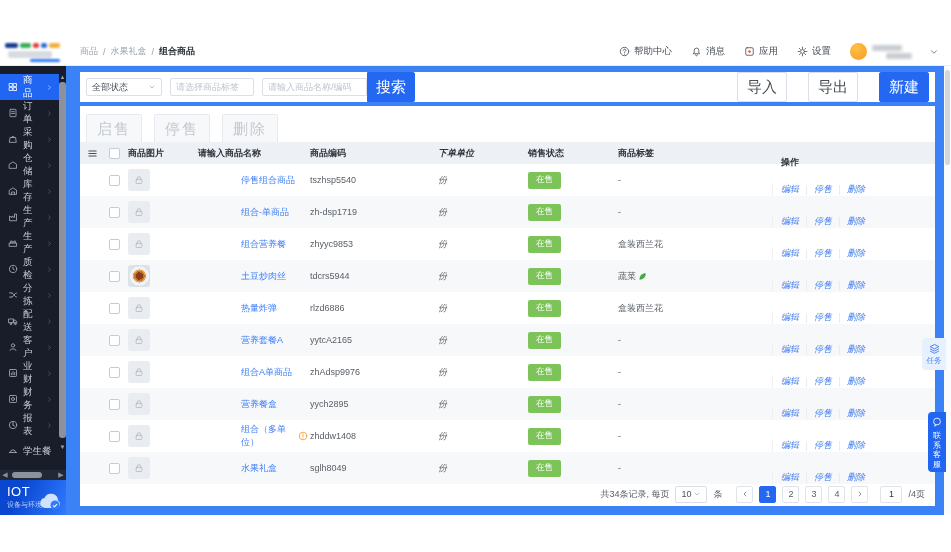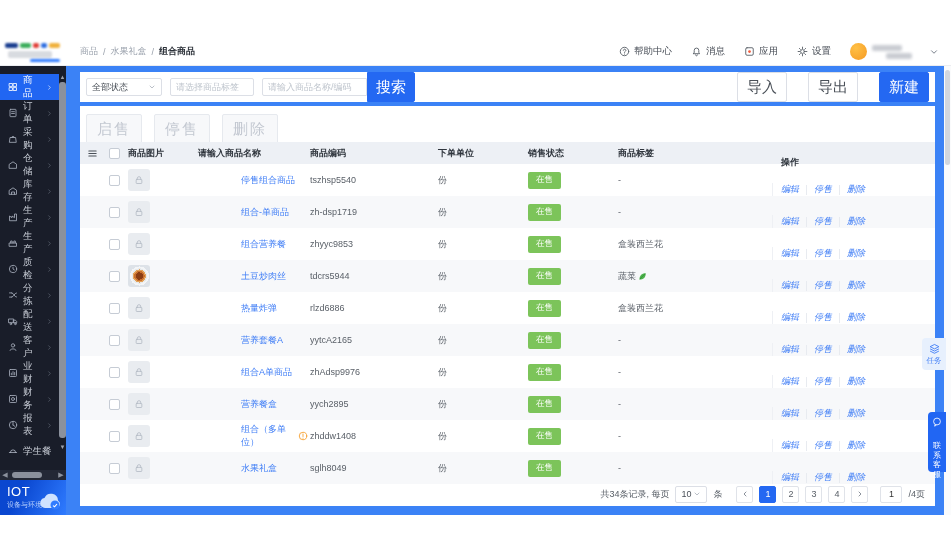--- a/index.html
+++ b/index.html
@@ -69,21 +69,21 @@
   .tbl { position:absolute; top:36px; left:0; right:0; }
   .thead, .trow { display:flex; align-items:center; }
   .thead { height:22px; background:#edf0f5; font-size:9px; font-weight:bold; color:#2f353d; }
   .trow { height:32px; font-size:9px; color:#5a6068; }
   .trow:nth-child(even) { background:#f7f8fa; }
   .c0 { width:24px; display:flex; justify-content:center; }
   .c1 { width:20px; display:flex; justify-content:center; }
   .c2 { width:72px; padding-left:4px; }
   .c3 { width:112px; padding-left:2px; }
   .c4 { width:128px; padding-left:2px; }
-  .c5 { width:90px; padding-left:2px; }
+  .c5 { width:90px; padding-left:2px;font-style:italic; }
   .c6 { width:90px; padding-left:2px; }
   .c7 { width:156px; padding-left:2px; }
   .c8 { width:163px; padding-left:8px;margin-top:19px; }
   .thead .c8, .trow .c8 { border-left:1px solid #eef0f4; align-self:stretch; display:flex; align-items:center; }
   .cb { width:11px; height:11px; border:1px solid #c6ccd5; border-radius:2px; background:#fff; cursor:pointer; }
   .colset { width:11px; height:11px; color:#4a5058; cursor:pointer; }
   .pimg { width:22px; height:22px; border-radius:3px; background:#e9ecf0; display:flex; align-items:center; justify-content:center; }
   .pimg .icon { width:10px; height:10px; color:#b3bac4; }
   .foodimg { width:22px; height:22px; border-radius:3px;
     background: radial-gradient(circle at 52% 50%, #8a3d14 0 23%, #c96f2e 23% 33%, #e2a35a 33% 41%, #e8eaec 41% 48%, #f3f5f7 48% 60%, #dde2e8 60%); }
@@ -99,21 +99,21 @@
   .pager { position:absolute; bottom:0; height:24px; right:10px; left:0; display:flex; align-items:center; justify-content:flex-end; gap:6px; font-size:9px; color:#5a6068; }
   .psel { width:32px; height:17px; }
   .pbox { min-width:17px; height:17px; border:1px solid #e0e3e9; border-radius:2px; background:#fff; display:flex; align-items:center; justify-content:center; font-size:9px; color:#5a6068; cursor:pointer; padding:0 3px; }
   .pbox.active { background:#2468f2; border-color:#2468f2; color:#fff; }
   .pbox .chev { width:8px; height:8px; }
   .jump { width:22px; height:17px; border:1px solid #e0e3e9; border-radius:2px; text-align:center; font-size:9px; color:#333; font-family:"Liberation Sans",sans-serif; }
 
   
   .float-task { position:absolute; top:338px; right:5px; width:24px; height:32px; background:#e7f0fd; border-radius:4px 0 0 4px; color:#3f7df6; display:flex; flex-direction:column; align-items:center; justify-content:center; gap:2px; font-size:7.5px; cursor:pointer; z-index:9; }
   .float-task .icon { width:11px; height:11px; }
-  .float-svc { position:absolute; top:412px; right:5px; width:18px; height:60px; background:#2166f3; border-radius:4px 0 0 4px; color:#fff; display:flex; flex-direction:column; align-items:center; padding-top:5px; gap:14px; cursor:pointer; z-index:9; }
+  .float-svc { position:absolute; top:412px; right:5px; width:18px; height:60px; background:#2166f3; border-radius:4px 0 0 4px; color:#fff; display:flex; flex-direction:column; align-items:center; padding-top:5px; gap:4px; cursor:pointer; z-index:9; }
   .float-svc .icon { width:10px; height:10px; }
   .vtext { font-size:8px; line-height:9.5px; width:9px; word-break:break-all; text-align:center; }
 </style>
 </head>
 <body>
 
 <div class="app">
 
   <div class="topbar">
     <div class="logo">

